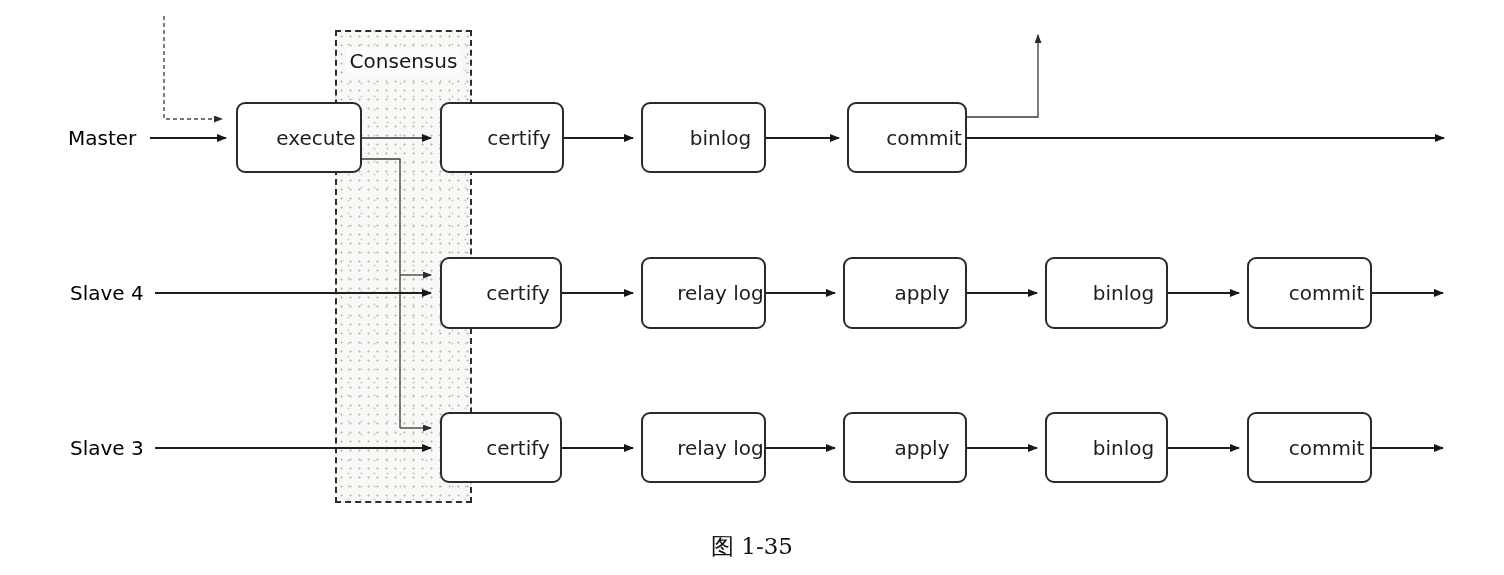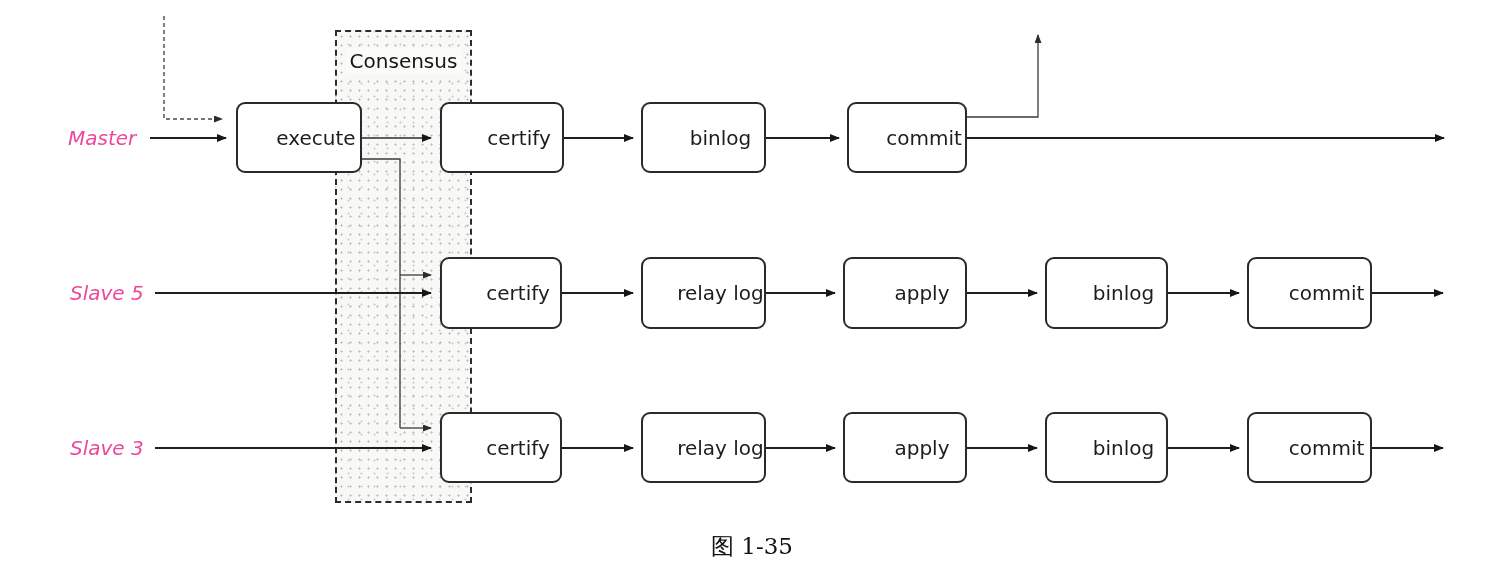--- a/index.html
+++ b/index.html
@@ -19,24 +19,23 @@
     border-radius:9px;
     display:flex;align-items:center;justify-content:center;
     font-size:20px;
     color:#1d1d1d;
     z-index:3;
     padding-left:34px;
   }
   .rowlabel{
     position:absolute;
     font-size:20px;
-    color:#ec4899;
+    color:#000000;
     z-index:3;
     white-space:nowrap;
-    font-style:italic;
   }
   #consensus-box{
     position:absolute;
     left:335px;top:30px;width:137px;height:473px;
     box-sizing:border-box;
     border:2px dashed #2c2c2c;
     background-color:#f8f8f6;
     background-image:
       radial-gradient(#bdbdb4 0.8px, transparent 1.4px),
       radial-gradient(#d2d2c9 0.8px, transparent 1.4px);
@@ -113,21 +112,21 @@
     <path d="M1372,293 H1443" stroke="#1f1f1f" stroke-width="1.8" fill="none" marker-end="url(#arr)"></path>
 
     <path d="M562,448 H633" stroke="#1f1f1f" stroke-width="1.8" fill="none" marker-end="url(#arr)"></path>
     <path d="M766,448 H835" stroke="#1f1f1f" stroke-width="1.8" fill="none" marker-end="url(#arr)"></path>
     <path d="M967,448 H1037" stroke="#1f1f1f" stroke-width="1.8" fill="none" marker-end="url(#arr)"></path>
     <path d="M1168,448 H1239" stroke="#1f1f1f" stroke-width="1.8" fill="none" marker-end="url(#arr)"></path>
     <path d="M1372,448 H1443" stroke="#1f1f1f" stroke-width="1.8" fill="none" marker-end="url(#arr)"></path>
   </svg>
 
   <div class="rowlabel" style="left:68px;top:126px;">Master</div>
-  <div class="rowlabel" style="left:70px;top:281px;">Slave 5</div>
+  <div class="rowlabel" style="left:70px;top:281px;">Slave 4</div>
   <div class="rowlabel" style="left:70px;top:436px;">Slave 3</div>
 
   <div class="node" style="left:236px;top:102px;width:126px;height:71px;">execute</div>
   <div class="node" style="left:440px;top:102px;width:124px;height:71px;">certify</div>
   <div class="node" style="left:641px;top:102px;width:125px;height:71px;">binlog</div>
   <div class="node" style="left:847px;top:102px;width:120px;height:71px;">commit</div>
 
   <div class="node" style="left:440px;top:257px;width:122px;height:72px;">certify</div>
   <div class="node" style="left:641px;top:257px;width:125px;height:72px;">relay log</div>
   <div class="node" style="left:843px;top:257px;width:124px;height:72px;">apply</div>

